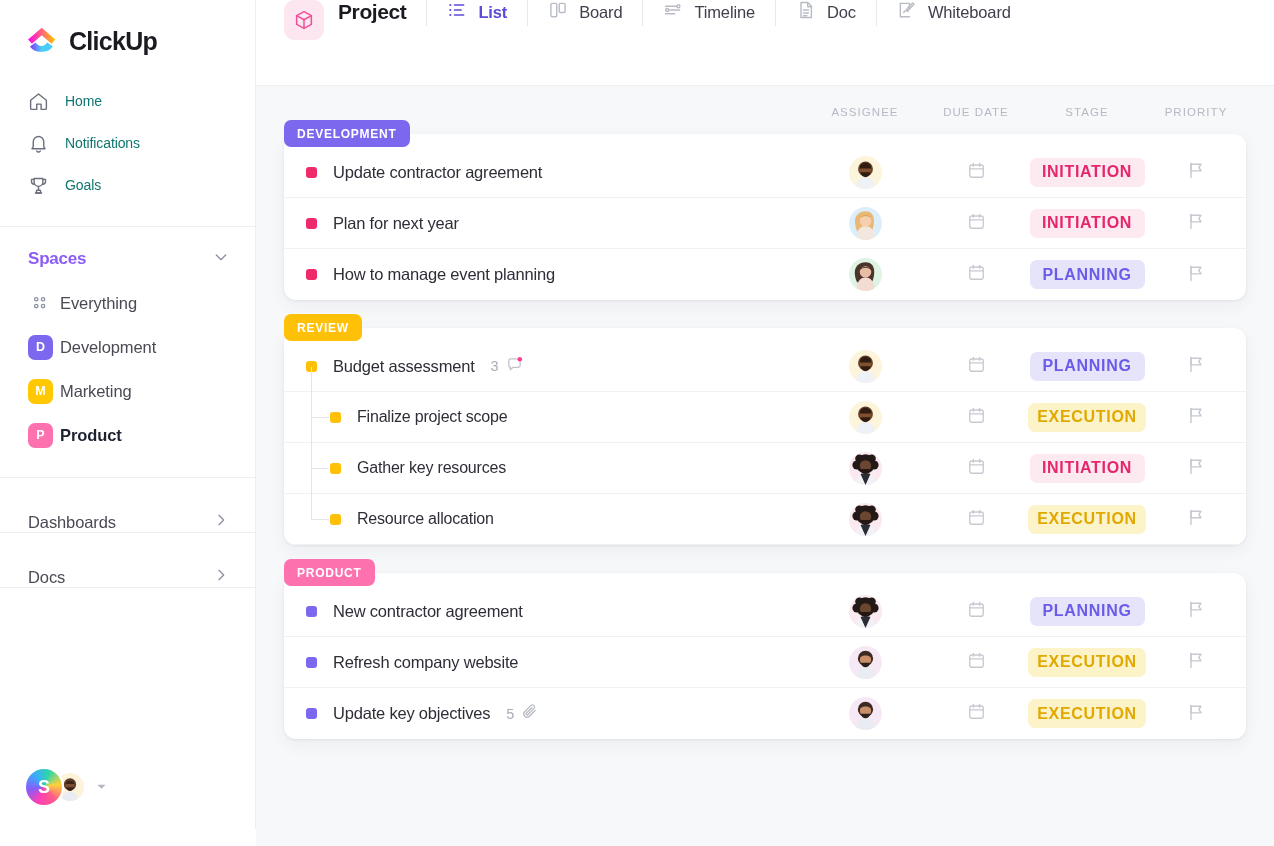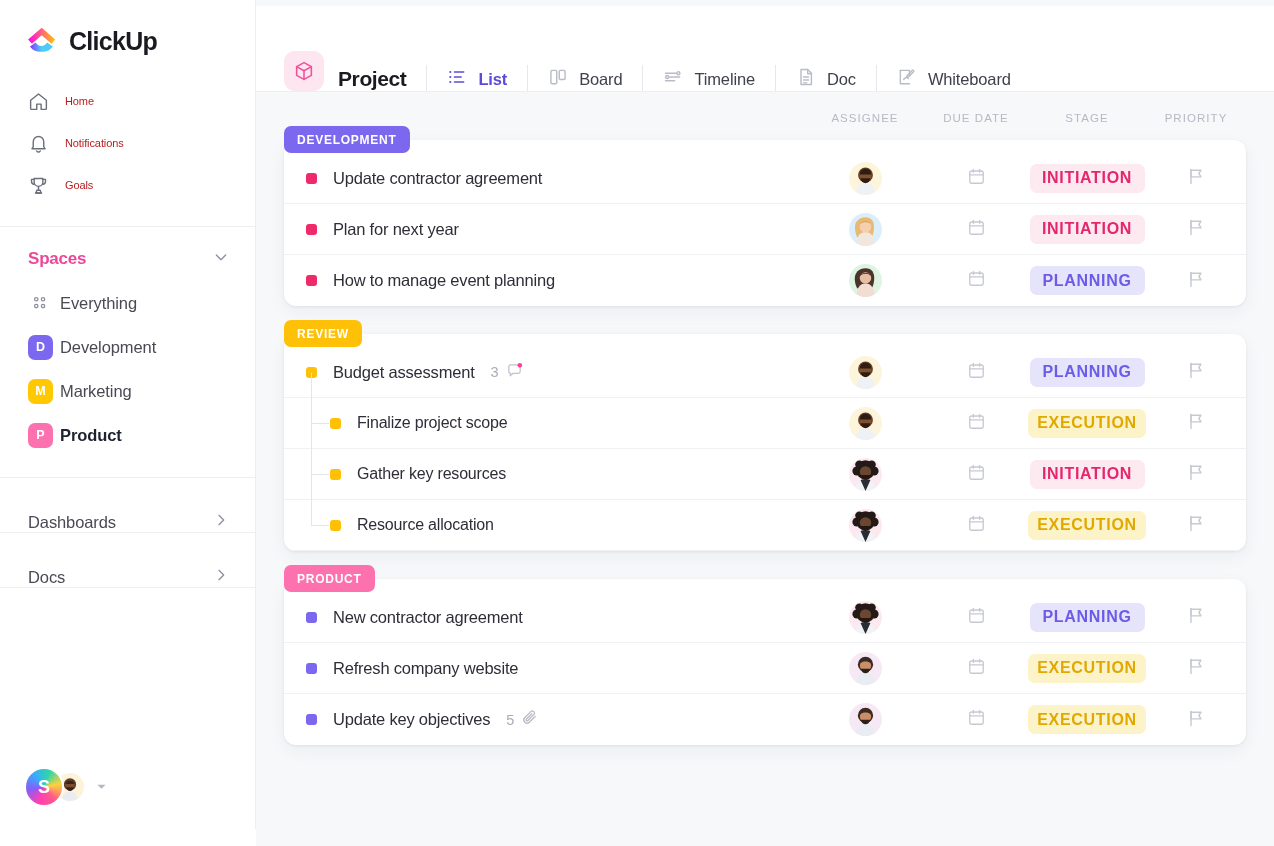--- a/index.html
+++ b/index.html
@@ -21,30 +21,30 @@
   }
   .brand { display: flex; align-items: center; gap: 11px; padding: 26px 0 0 28px; }
   .brand-logo { width: 30px; height: 30px; position: relative; }
   .brand-name { font-size: 25px; font-weight: bold; letter-spacing: -0.7px; color: #1a1a20; }
 
   .nav-top { padding: 24px 0 20px 0; }
   .nav-item {
     display: flex; align-items: center; gap: 16px;
     height: 42px; padding-left: 28px; cursor: pointer;
   }
-  .nav-item .nav-label { font-size: 11px; color: #b91c1c; letter-spacing: -0.1px; }
+  .nav-item .nav-label { font-size: 14px; color: #0f766e; letter-spacing: -0.1px; }
   .nav-ico { width: 21px; height: 21px; flex: 0 0 21px; display: flex; align-items: center; justify-content: center; }
 
   .divider { height: 1px; background: #eceef1; margin: 0; }
 
   .spaces-head {
     display: flex; align-items: center; justify-content: space-between;
     padding: 22px 26px 12px 28px; cursor: pointer;
   }
-  .spaces-title { font-size: 17px; font-weight: bold; color: #ec4899; letter-spacing: -0.2px; }
+  .spaces-title { font-size: 17px; font-weight: bold; color: #8b5cf6; letter-spacing: -0.2px; }
 
   .space-item {
     display: flex; align-items: center; gap: 7px;
     height: 44px; padding-left: 28px; cursor: pointer;
   }
   .space-badge {
     width: 25px; height: 25px; flex: 0 0 25px; border-radius: 7px;
     color: #fff; font-size: 12.5px; font-weight: bold;
     display: flex; align-items: center; justify-content: center;
   }
@@ -72,21 +72,21 @@
     margin-left: -10px; border: 2px solid #fff; overflow: hidden; z-index: 1;
   }
   .dock-caret { margin-left: 10px; }
 
   
   .main { flex: 1; height: 846px; background: #f7f8fa; display: flex; flex-direction: column; min-width: 0; }
 
   .topbar {
     height: 86px; flex: 0 0 86px; background: #fff;
     border-bottom: 1px solid #eceef1;
-    display: flex; align-items: flex-end; padding-left: 28px; gap: 0; margin-top: 6px;
+    display: flex; align-items: flex-start; padding-left: 28px; gap: 0;
   }
   .proj-chip {
     width: 40px; height: 40px; border-radius: 11px; background: #fde6ef;
     display: flex; align-items: center; justify-content: center; flex: 0 0 40px;
   }
   .proj-title { font-size: 21px; font-weight: bold; color: #1a1a20; margin-left: 14px; letter-spacing: -0.4px; }
   .vsep { width: 1px; height: 26px; background: #e6e8ec; margin: 0 20px; flex: 0 0 1px; }
   .view-tab { display: flex; align-items: center; gap: 11px; cursor: pointer; }
   .view-tab .vt-label { font-size: 16.5px; color: #41414d; letter-spacing: -0.15px; }
   .view-tab.active .vt-label { color: #5b4bd6; font-weight: bold; }

